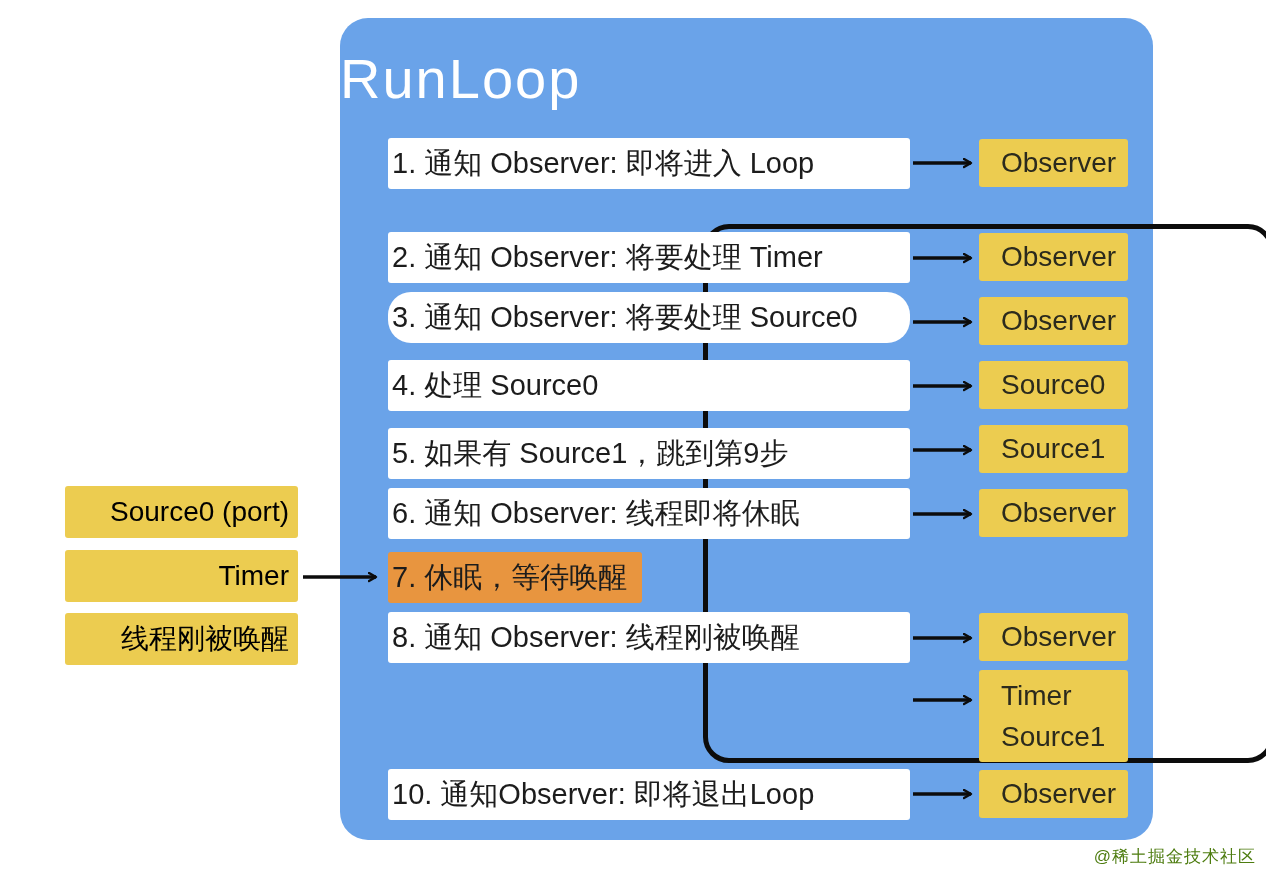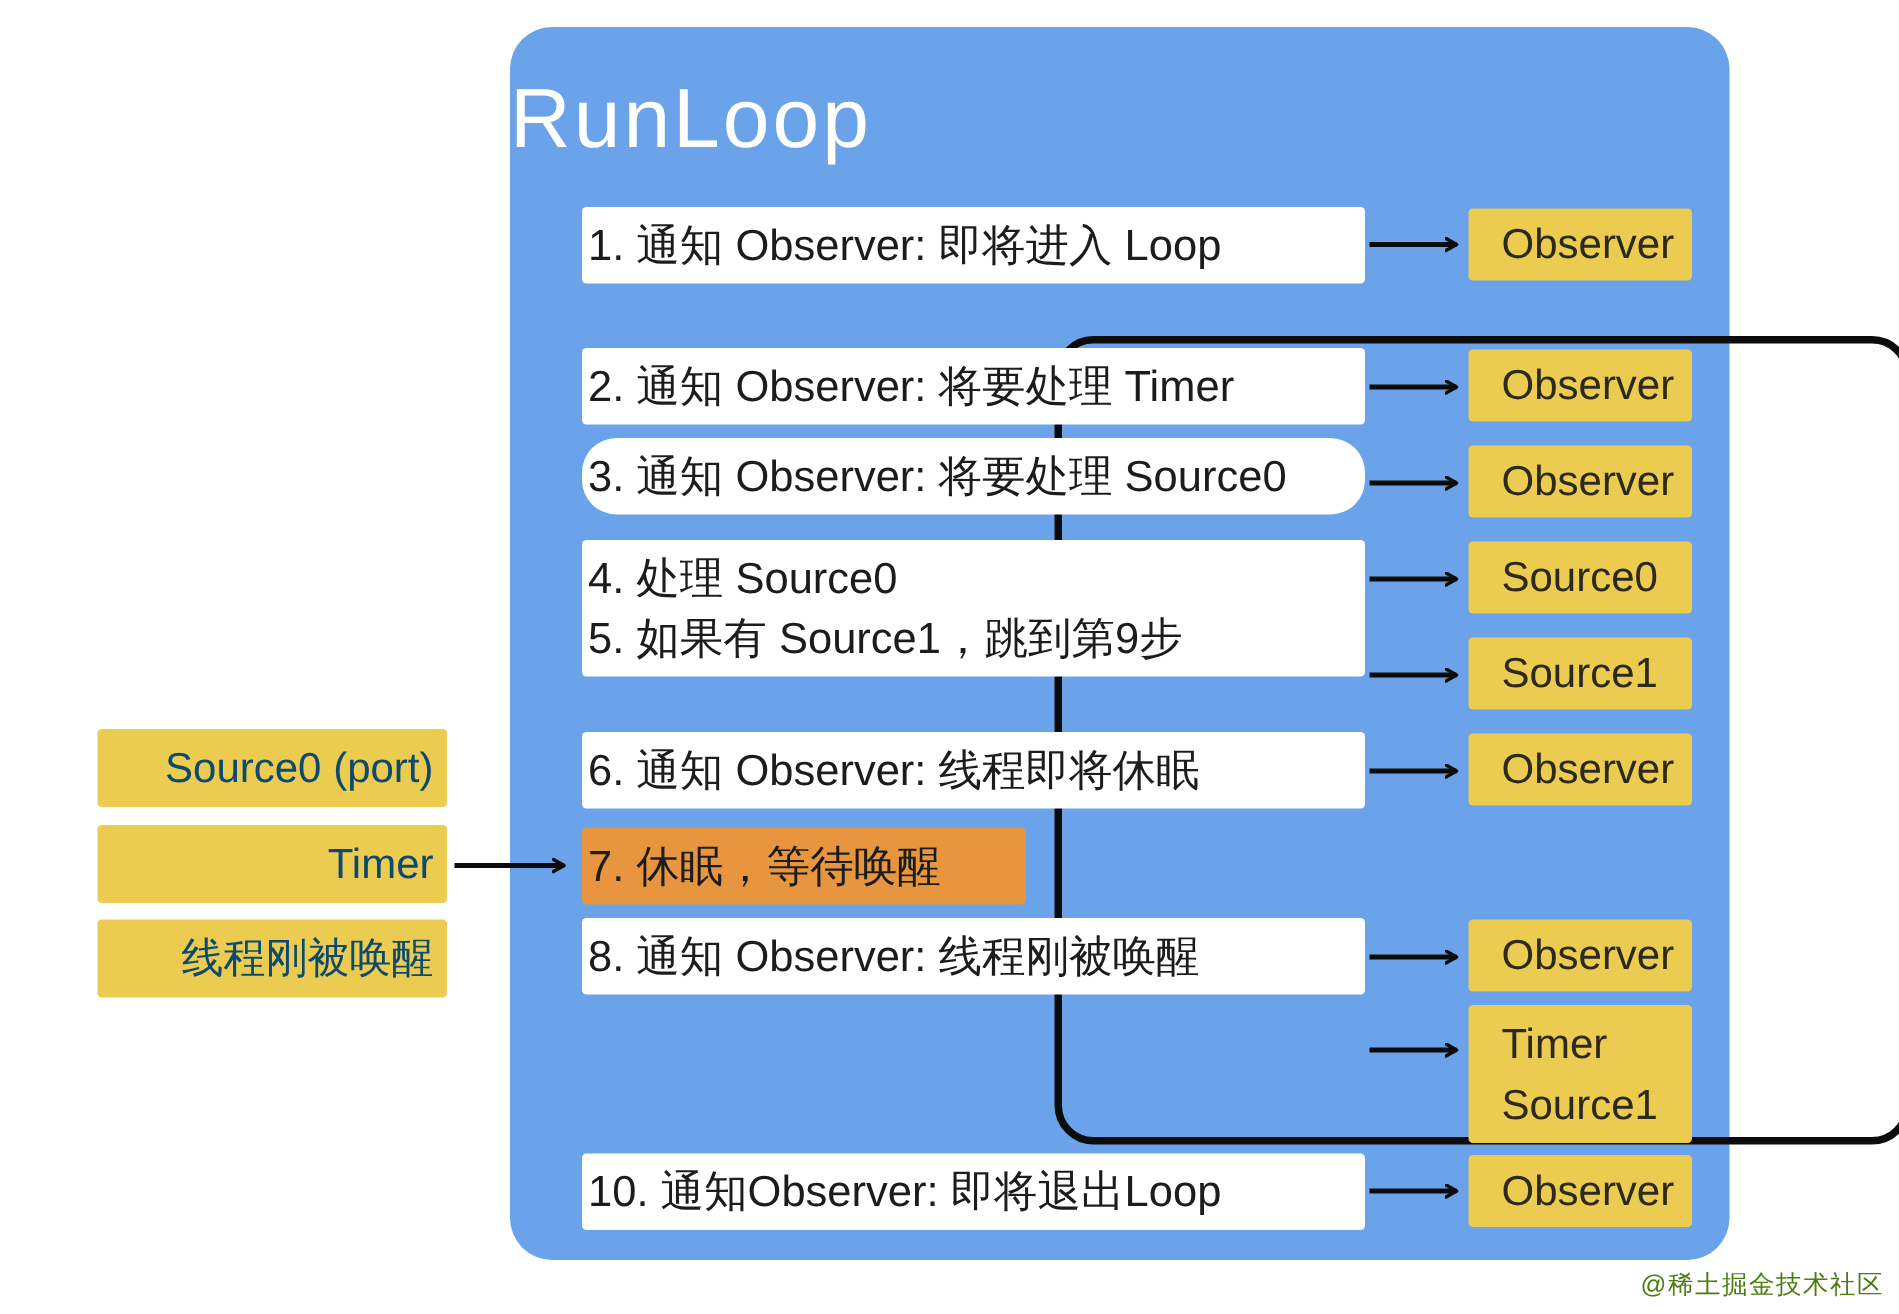--- a/index.html
+++ b/index.html
@@ -46,23 +46,23 @@
     align-items: center;
     padding-left: 4px;
     font-size: 29px;
     color: #1c1c1c;
     white-space: nowrap;
   }
   .s1  { top: 138px; }
   .s2  { top: 232px; }
   .s3  { top: 292px; border-radius: 23px; }
   .s4  { top: 360px; }
-  .s5  { top: 400px; }
+  .s5  { top: 428px; }
   .s6  { top: 488px; }
-  .s7  { top: 552px; width: 296px; background: #E8953F; }
+  .s7  { top: 552px; width: 254px; background: #E8953F; }
   .s8  { top: 612px; }
   .s9  { top: 676px; }
   .s10 { top: 769px; }
   .target {
     position: absolute;
     left: 979px;
     width: 149px; height: 48px;
     background: #ECCC50;
     border-radius: 3px;
     display: flex;
@@ -85,21 +85,21 @@
     position: absolute;
     left: 65px;
     width: 233px; height: 52px;
     background: #ECCC50;
     border-radius: 3px;
     display: flex;
     align-items: center;
     justify-content: flex-end;
     padding-right: 9px;
     font-size: 28px;
-    color: #0c4a6e;
+    color: #000000;
     white-space: nowrap;
   }
   .l1 { top: 486px; }
   .l2 { top: 550px; }
   .l3 { top: 613px; }
   .arrow-layer {
     position: absolute;
     left: 0; top: 0;
     width: 1266px; height: 876px;
     pointer-events: none;

